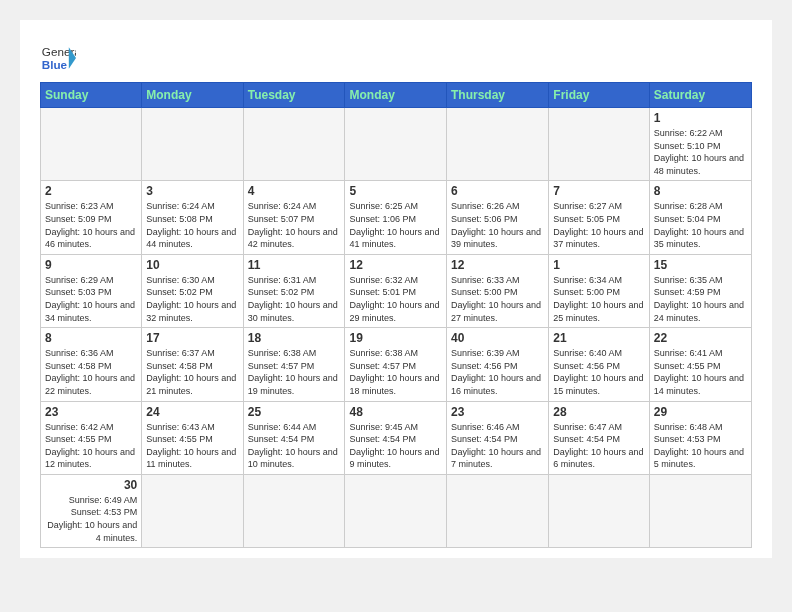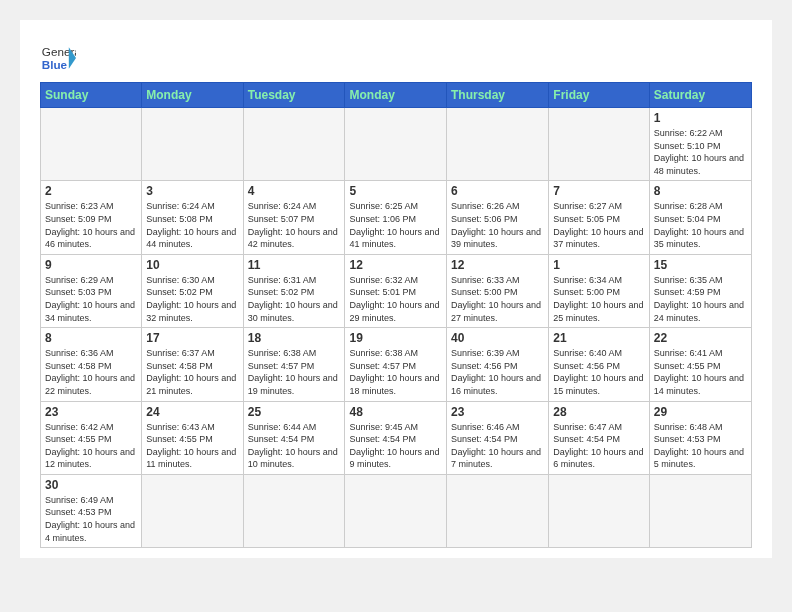--- a/index.html
+++ b/index.html
@@ -77,20 +77,21 @@
       display: block;
       margin-bottom: 2px;
     }
     .day-info {
       font-size: 9px;
       line-height: 1.4;
       color: #333;
     }
     .last-row td {
       border-bottom: 1px solid #ccc;
+      text-align: right;
     }
   </style>
 </head>
 <body>
 
 <div class="page">
   <div class="header">
     <div class="logo">
       <svg class="logo-icon" viewBox="0 0 40 40">
         <text x="2" y="18" font-size="13" font-family="Arial" fill="#333">General</text>

